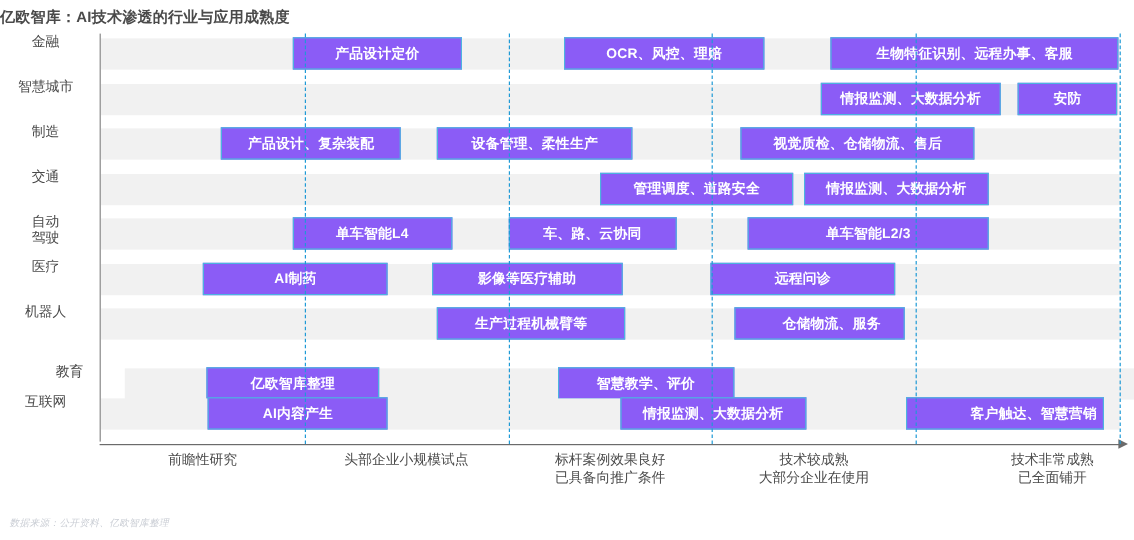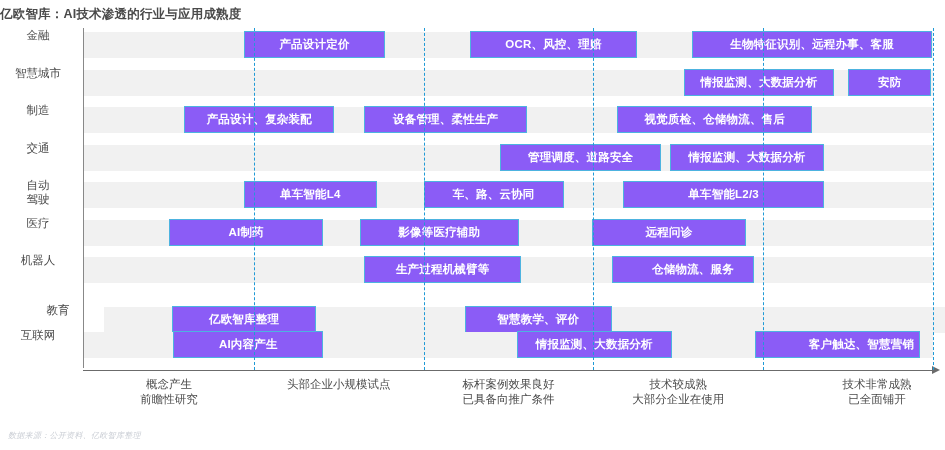--- a/index.html
+++ b/index.html
@@ -134,21 +134,20 @@
 
 <div id="gridlines">
     <div class="gridline" style="left: 253.8px;"></div>
     <div class="gridline" style="left: 423.6px;"></div>
     <div class="gridline" style="left: 593.4px;"></div>
     <div class="gridline" style="left: 763.2px;"></div>
     <div class="gridline" style="left: 933px;"></div>
   </div>
 <div id="xlabels">
     <div class="xlabel" style="left: 83.9px; width: 170px;">
-      <div>概念产生</div>
       <div>前瞻性研究</div>
     </div>
     <div class="xlabel" style="left: 253.7px; width: 170px;">
       <div>头部企业小规模试点</div>
     </div>
     <div class="xlabel" style="left: 423.5px; width: 170px;">
       <div>标杆案例效果良好</div>
       <div>已具备向推广条件</div>
     </div>
     <div class="xlabel" style="left: 593.3px; width: 170px;">

